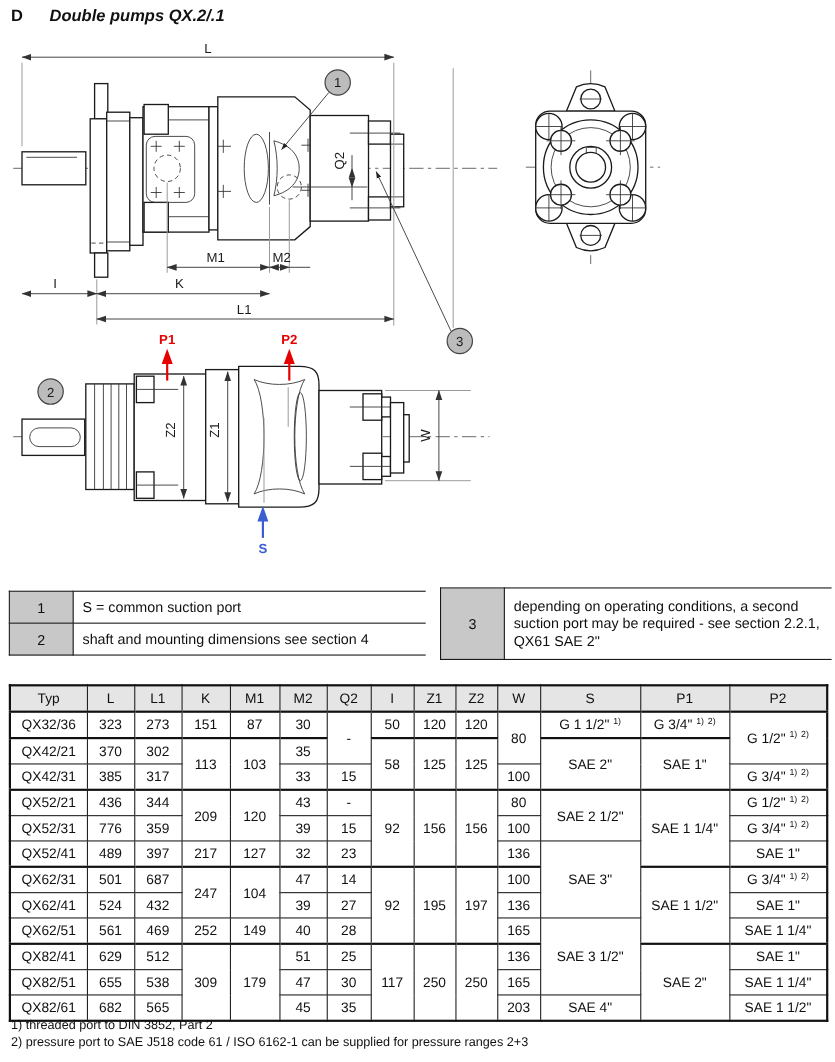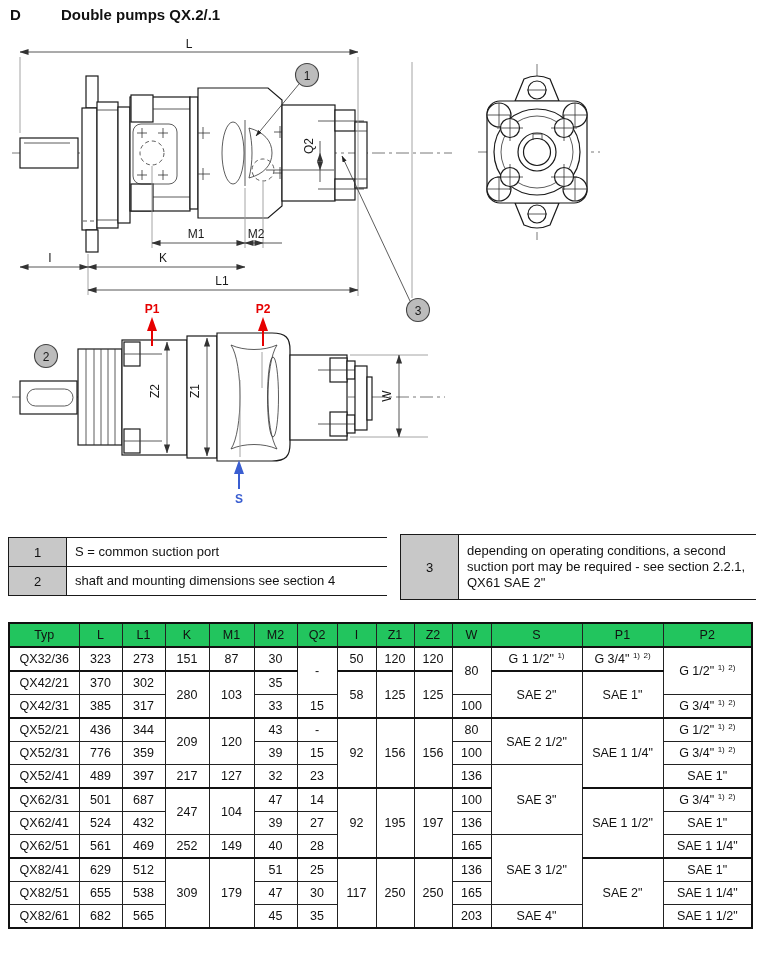--- a/index.html
+++ b/index.html
@@ -1,40 +1,40 @@
 <!DOCTYPE html>
 <html><head>
 <meta charset="utf-8">
 <style>
   html,body{margin:0;padding:0;background:#fff;}
   .page{position:relative;width:759px;height:965px;background:#fff;
         font-family:"Liberation Sans",sans-serif;color:#111;overflow:hidden;}
   .hdr{position:absolute;top:6px;left:10px;font-size:15px;font-weight:bold;}
-  .hdr .title{position:absolute;left:51px;top:0;white-space:nowrap;}
+  .hdr .title{position:absolute;left:35px;top:0;white-space:nowrap;font-style:italic;}
   svg{position:absolute;top:0;left:0;}
   svg text{font-family:"Liberation Sans",sans-serif;font-size:12px;fill:#1a1a1a;}
   svg text.red{fill:#e60000;font-weight:bold;}
   svg text.blue{fill:#3a5ed1;font-weight:bold;}
   .outline{fill:#fff;stroke:#1a1a1a;stroke-width:1.2;}
   .thin{fill:none;stroke:#333;stroke-width:0.8;}
   .dashed{fill:none;stroke:#333;stroke-width:0.8;stroke-dasharray:4 3;}
   .cl{fill:none;stroke:#555;stroke-width:0.8;stroke-dasharray:13 4 3 4;}
   .dim{fill:none;stroke:#444;stroke-width:0.9;}
   .ext{fill:none;stroke:#9a9a9a;stroke-width:0.9;}
   .balloon{fill:#bcbcbc;stroke:#444;stroke-width:1.1;}
   
   .note-tbl{position:absolute;border-collapse:collapse;font-size:13px;}
   .note-tbl td{border-top:1px solid #1a1a1a;border-bottom:1px solid #1a1a1a;vertical-align:middle;}
   .note-tbl td.num{background:#c8c8c8;border-left:1px solid #1a1a1a;border-right:1px solid #1a1a1a;
                    width:55px;text-align:center;}
   .note-tbl td.txt{padding:3px 8px;line-height:1.25;margin-left:12px;}
   
   .dim-table{position:absolute;top:622px;left:8px;border-collapse:collapse;table-layout:fixed;
              font-size:12.5px;border:2px solid #111;}
-  .dim-table th{background:#22c55e;font-weight:normal;border:1px solid #222;
+  .dim-table th{background:#e5e5e5;font-weight:normal;border:1px solid #222;
                 border-bottom:2px solid #111;height:22px;padding:0;}
   .dim-table td{border:1px solid #222;text-align:center;height:22px;padding:0 2px;
                 background:#fff;white-space:nowrap;}
   .dim-table tr.gb td{border-top:2px solid #111;}
   .dim-table sup{font-size:8px;vertical-align:super;line-height:0;}
   .footnotes{position:absolute;top:925px;left:10px;font-size:11.5px;line-height:1.35;}
 </style>
 </head>
 <body>
 
@@ -288,21 +288,21 @@
           <td>120</td>
           <td rowspan="2">80</td>
           <td>G 1 1/2" <sup>1)</sup></td>
           <td>G 3/4" <sup>1)</sup> <sup>2)</sup></td>
           <td rowspan="2">G 1/2" <sup>1)</sup> <sup>2)</sup></td>
         </tr>
         <tr class="gb">
           <td>QX42/21</td>
           <td>370</td>
           <td>302</td>
-          <td rowspan="2">280</td>
+          <td rowspan="2">113</td>
           <td rowspan="2">103</td>
           <td>35</td>
           <td rowspan="2">58</td>
           <td rowspan="2">125</td>
           <td rowspan="2">125</td>
           <td rowspan="2">SAE 2"</td>
           <td rowspan="2">SAE 1"</td>
         </tr>
         <tr>
           <td>QX42/31</td>
@@ -416,14 +416,18 @@
           <td>565</td>
           <td>45</td>
           <td>35</td>
           <td>203</td>
           <td>SAE 4"</td>
           <td>SAE 1 1/2"</td>
         </tr>
       </tbody>
   </table>
 
+  <div class="footnotes">
+    <div>1) threaded port to DIN 3852, Part 2</div>
+    <div>2) pressure port to SAE J518 code 61 / ISO 6162-1 can be supplied for pressure ranges 2+3</div>
+  </div>
 
 </div>
 
 </body></html>

